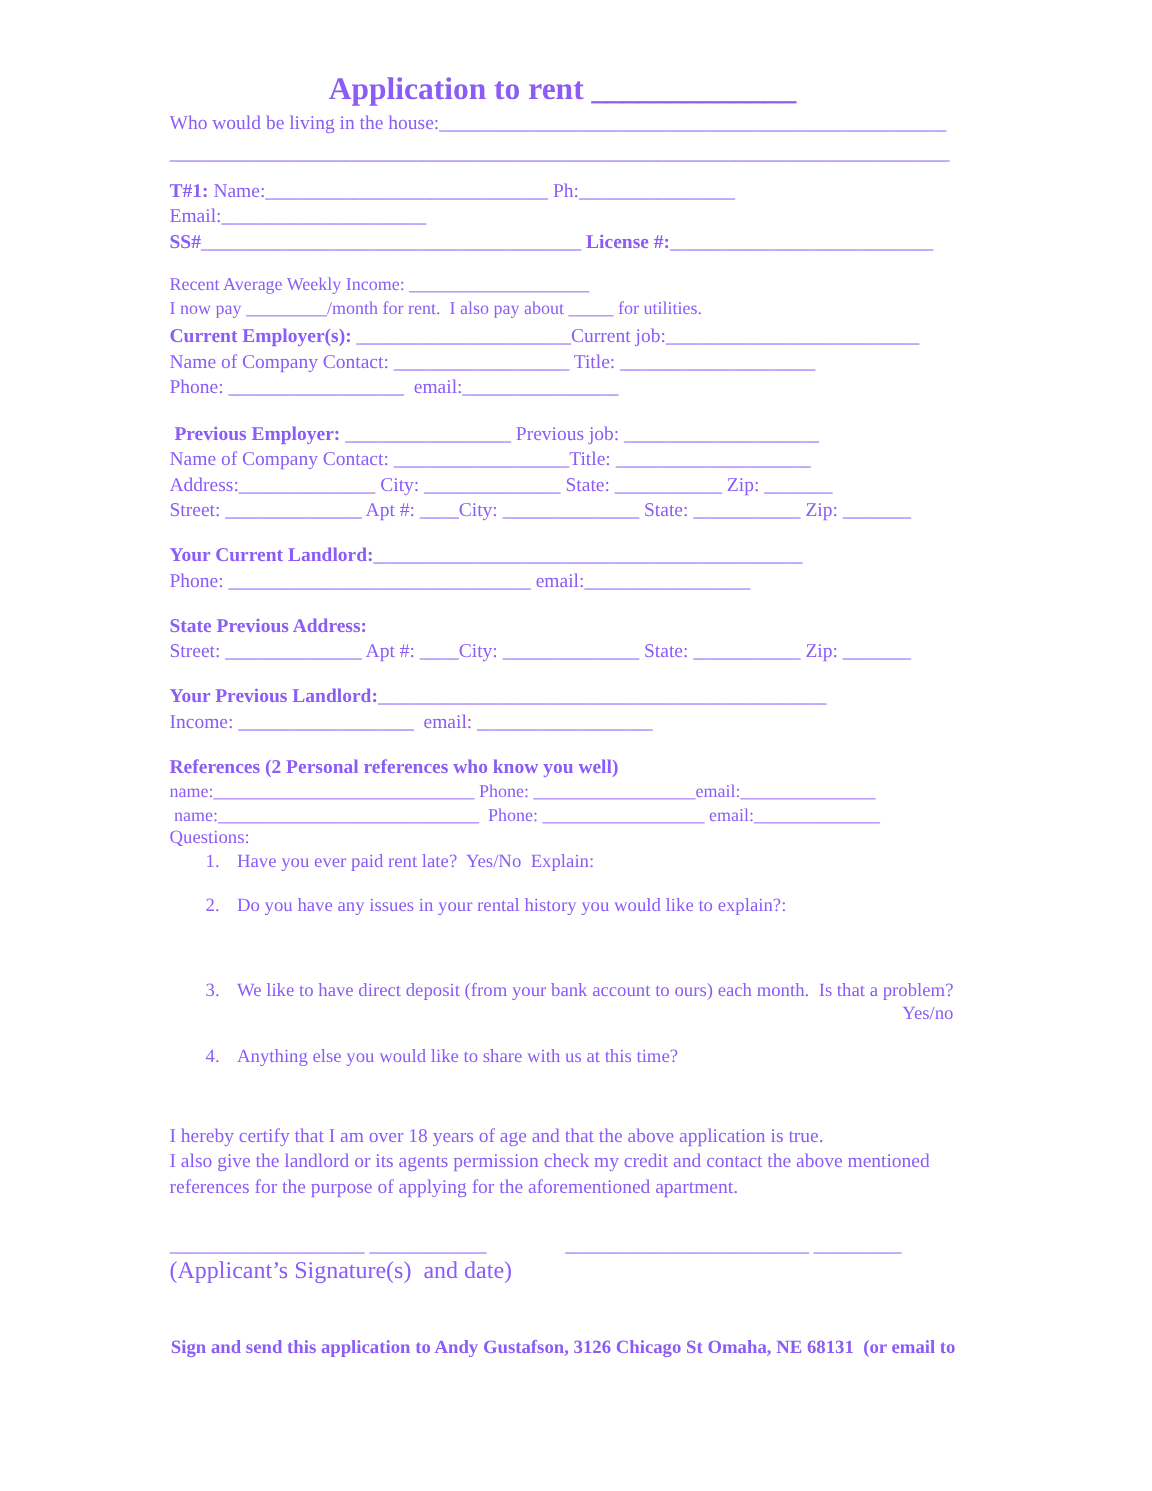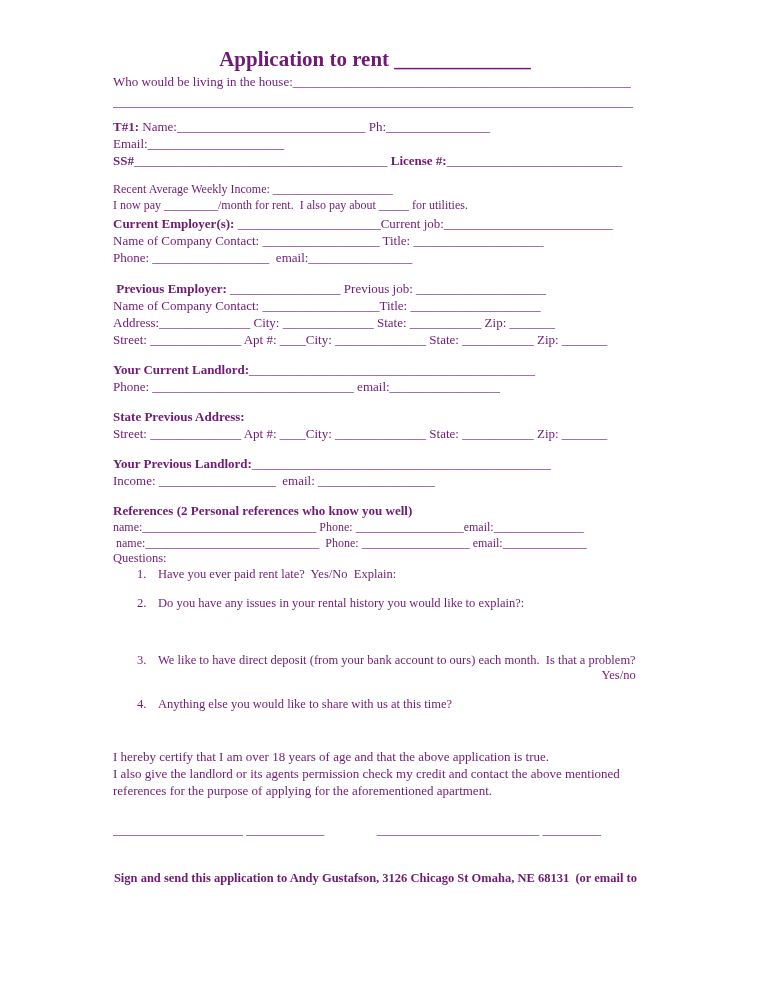--- a/index.html
+++ b/index.html
@@ -2,21 +2,21 @@
 <html><head>
 <meta charset="utf-8">
 <style>
   html, body { margin: 0; padding: 0; background: #ffffff; }
   .page {
     position: relative;
     width: 768px;
     height: 994px;
     box-sizing: border-box;
     background: #ffffff;
-    color: #701a75;
+    color: #8b5cf6;
     font-family: "Liberation Serif", "DejaVu Serif", serif;
     padding: 45px 131px 0 113px;
     overflow: hidden;
   }
   .ln { font-size: 13px; line-height: 17px; white-space: pre; overflow: hidden; }
   .sm { font-size: 12px; line-height: 16px; }
   .qs { font-size: 12.5px; line-height: 15.5px; }
   .title {
     font-size: 21px;
     line-height: 28px;
@@ -106,19 +106,20 @@
   </div>
 
   <div class="ln mt36">I hereby certify that I am over 18 years of age and that the above application is true.</div>
   <div class="ln">I also give the landlord or its agents permission check my credit and contact the above mentioned</div>
   <div class="ln">references for the purpose of applying for the aforementioned apartment.</div>
 
   <div class="ln sigrow mt22">
     <span>____________________ ____________</span>
     <span>_________________________ _________</span>
   </div>
+  <div class="sig-caption">(Applicant’s Signature(s)  and date)</div>
 
   <div class="send mt11">
     <span class="qline">Sign and send this application to Andy Gustafson, 3126 Chicago St Omaha, NE 68131  (or email to</span>
     
   </div>
 
 </div>
 
 </body></html>

